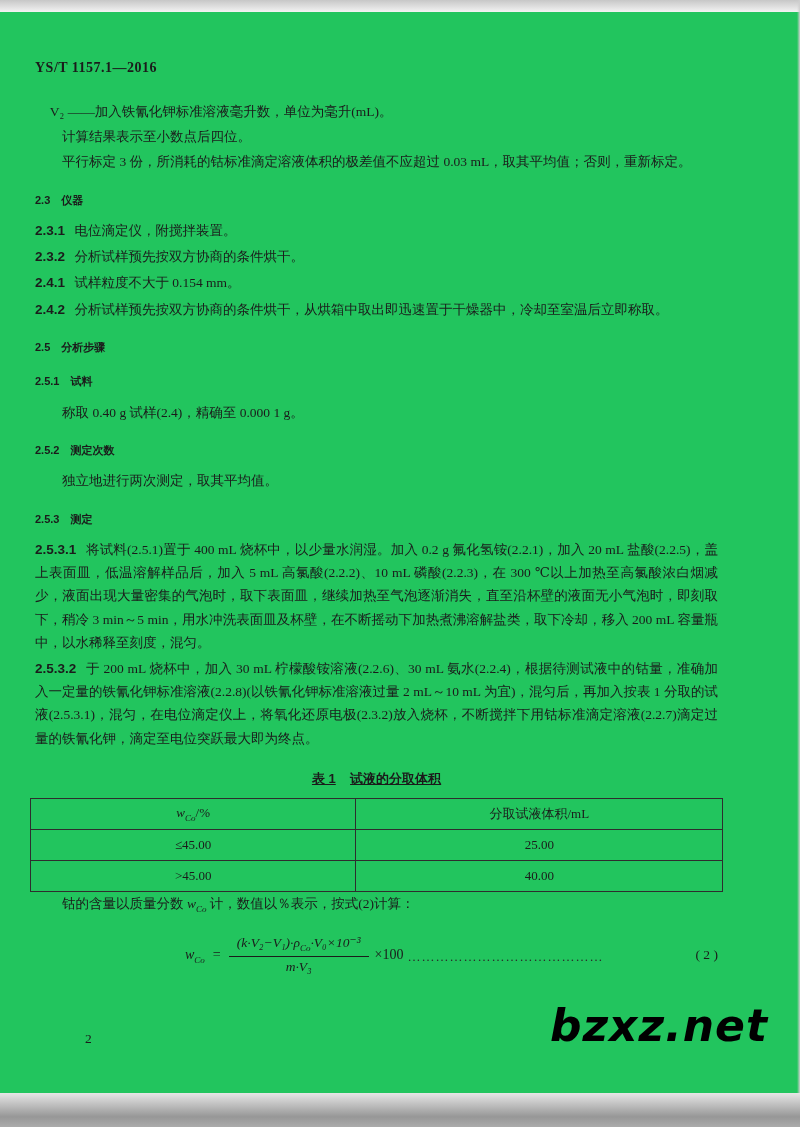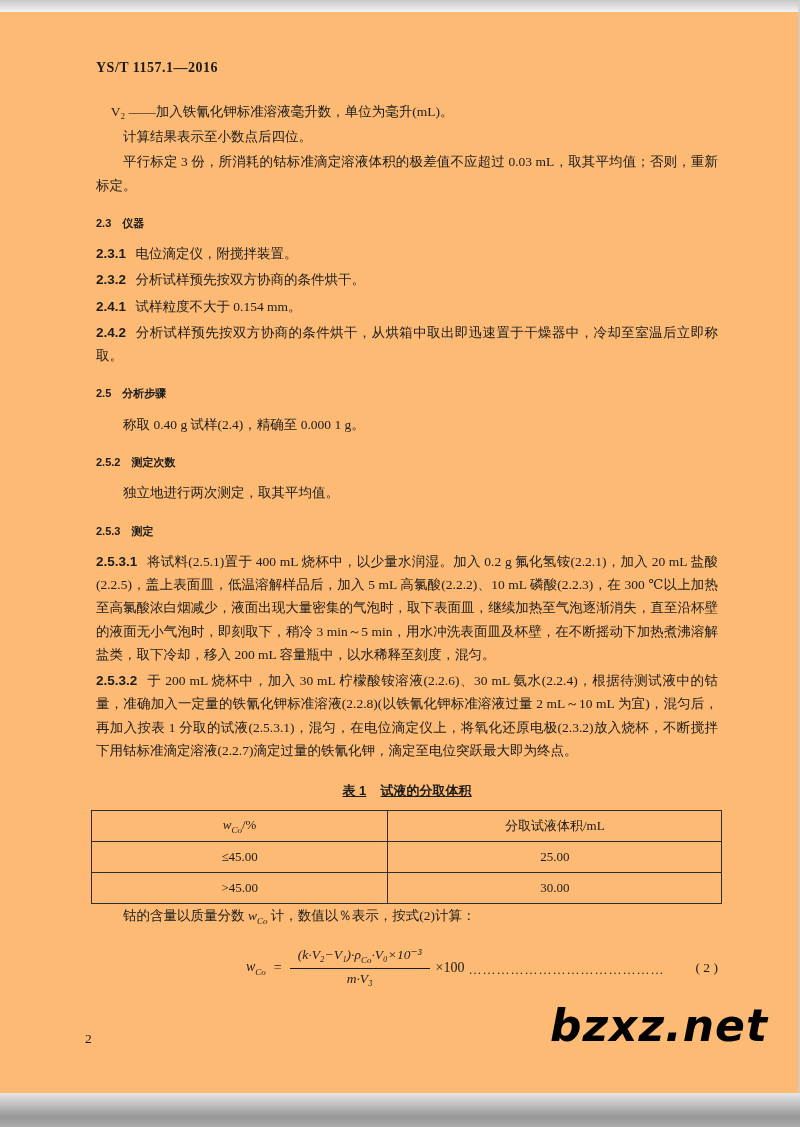--- a/index.html
+++ b/index.html
@@ -10,22 +10,22 @@
     color:#1b1b1b;
   }
   .scan-top{position:absolute;top:0;left:0;right:0;height:12px;
     background:linear-gradient(#b9b9b9,#f0f0f0);opacity:.8;z-index:3;}
   .scan-bottom{position:absolute;bottom:0;left:0;right:0;height:34px;
     background:linear-gradient(#e6e6e6,#979797 70%,#ababab);z-index:3;}
   .scan-right{position:absolute;top:0;bottom:0;right:0;width:3px;
     background:linear-gradient(to left,#cfcfcf,rgba(255,255,255,0));z-index:3;}
   .page{
     position:absolute;top:12px;bottom:34px;left:0;right:0;
-    background:#fdba74;
-    padding:48px 82px 0 96px;
+    background:#22c55e;
+    padding:48px 82px 0 35px;
     box-sizing:border-box;
   }
   .doc-header{
     font-size:14px;font-weight:bold;letter-spacing:.5px;
     margin:0 0 24px 0;
   }
   .p{
     font-size:13.5px;line-height:1.72;margin:0 0 2px 0;
     text-align:justify;
   }
@@ -111,20 +111,21 @@
 
   <p class="p clause"><span class="cnum">2.3.1</span><span>电位滴定仪，附搅拌装置。</span></p>
   <p class="p clause"><span class="cnum">2.3.2</span><span>分析试样预先按双方协商的条件烘干。</span></p>
 
 
   <p class="p clause"><span class="cnum">2.4.1</span><span>试样粒度不大于 0.154 mm。</span></p>
   <p class="p clause"><span class="cnum">2.4.2</span><span>分析试样预先按双方协商的条件烘干，从烘箱中取出即迅速置于干燥器中，冷却至室温后立即称取。</span></p>
 
   <p class="h">2.5 分析步骤</p>
 
+  <p class="h">2.5.1 试料</p>
   <p class="p indent">称取 0.40 g 试样(2.4)，精确至 0.000 1 g。</p>
 
   <p class="h">2.5.2 测定次数</p>
   <p class="p indent">独立地进行两次测定，取其平均值。</p>
 
   <p class="h">2.5.3 测定</p>
 
   <p class="p clause"><span class="cnum">2.5.3.1</span><span>将试料(2.5.1)置于 400 mL 烧杯中，以少量水润湿。加入 0.2 g 氟化氢铵(2.2.1)，加入 20 mL 盐酸(2.2.5)，盖上表面皿，低温溶解样品后，加入 5 mL 高氯酸(2.2.2)、10 mL 磷酸(2.2.3)，在 300 ℃以上加热至高氯酸浓白烟减少，液面出现大量密集的气泡时，取下表面皿，继续加热至气泡逐渐消失，直至沿杯壁的液面无小气泡时，即刻取下，稍冷 3 min～5 min，用水冲洗表面皿及杯壁，在不断摇动下加热煮沸溶解盐类，取下冷却，移入 200 mL 容量瓶中，以水稀释至刻度，混匀。</span></p>
   <p class="p clause"><span class="cnum">2.5.3.2</span><span>于 200 mL 烧杯中，加入 30 mL 柠檬酸铵溶液(2.2.6)、30 mL 氨水(2.2.4)，根据待测试液中的钴量，准确加入一定量的铁氰化钾标准溶液(2.2.8)(以铁氰化钾标准溶液过量 2 mL～10 mL 为宜)，混匀后，再加入按表 1 分取的试液(2.5.3.1)，混匀，在电位滴定仪上，将氧化还原电极(2.3.2)放入烧杯，不断搅拌下用钴标准滴定溶液(2.2.7)滴定过量的铁氰化钾，滴定至电位突跃最大即为终点。</span></p>
 
@@ -137,21 +138,21 @@
         <th>分取试液体积/mL</th>
       </tr>
     </thead>
     <tbody>
       <tr>
         <td>≤45.00</td>
         <td>25.00</td>
       </tr>
       <tr>
         <td>&gt;45.00</td>
-        <td>30.00</td>
+        <td>40.00</td>
       </tr>
     </tbody>
   </table>
 
 
   <p class="p indent"><span>钴的含量以质量分数 </span><i class="var"><span>w</span><sub>Co</sub></i><span> 计，数值以％表示，按式(2)计算：</span></p>
 
   <div class="formula-row">
     <span class="fspacer"></span>
     <span class="math">

